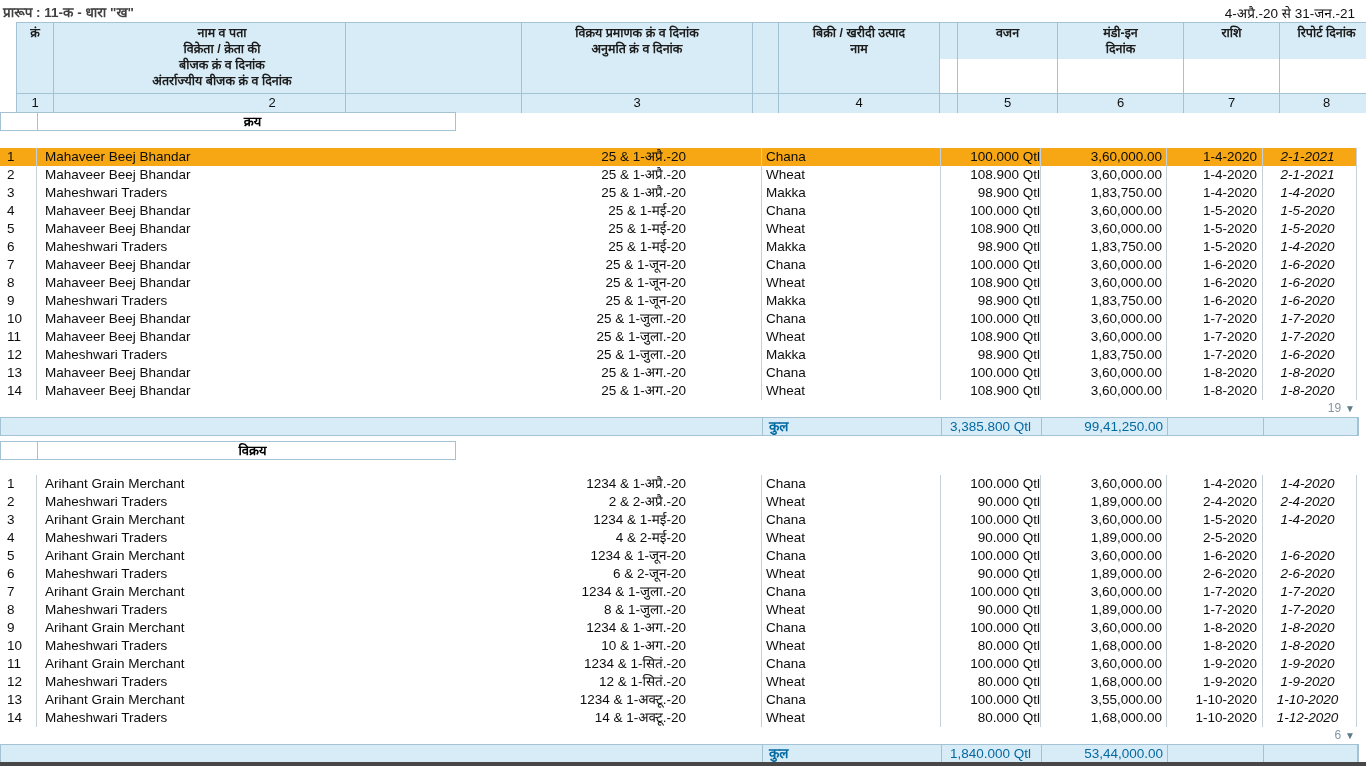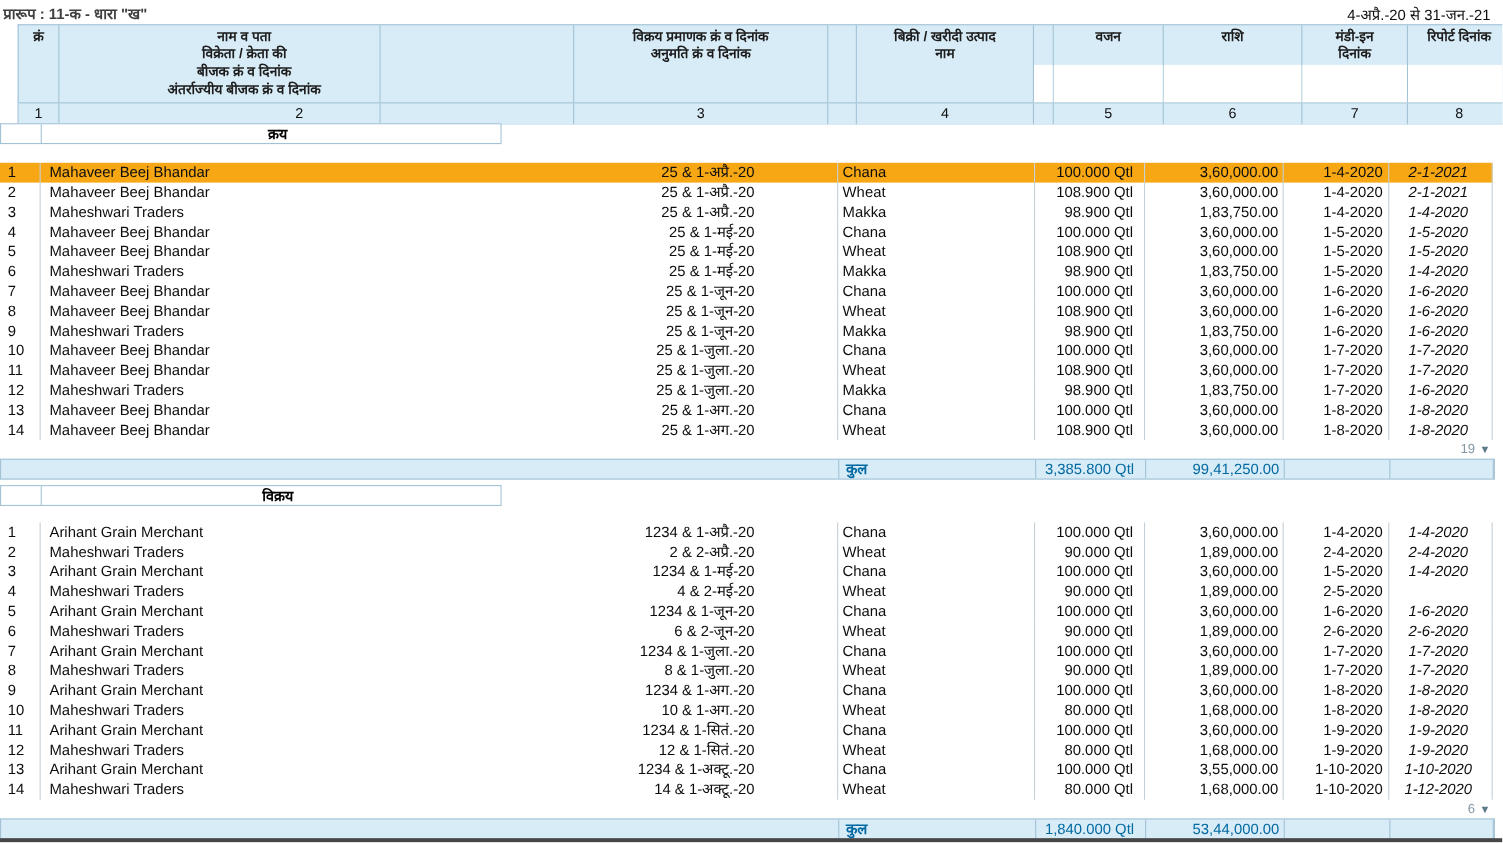--- a/index.html
+++ b/index.html
@@ -41,21 +41,21 @@
   .rows{position:absolute;left:0;width:1357px;}
   .drow{display:grid;grid-template-columns:37px 292px 176px 231px 26px 179px 100px 126px 96px 94px;
         height:18px;line-height:18px;font-size:13.5px;color:#0d0d0d;}
   .drow.hl{background:var(--orange);}
   .cell{box-sizing:border-box;white-space:nowrap;overflow:hidden;}
   .bR{border-right:1px solid var(--rowline);}
   .c-sno{padding-left:7px;}
   .c-name{padding-left:8px;}
   .c-cert{text-align:right;padding-right:50px;}
   .c-prod{padding-left:4px;}
-  .c-wt{text-align:right;padding-right:10px;}
+  .c-wt{text-align:right;}
   .c-amt{text-align:right;padding-right:4px;}
   .c-mandi{text-align:right;padding-right:5px;}
   .c-rep{text-align:center;padding-right:4px;font-style:italic;}
 
   
   .trow{position:absolute;left:0;width:1359px;height:19px;box-sizing:border-box;background:var(--blue);
         border:1px solid var(--bord);display:grid;grid-template-columns:762px 179px 100px 126px 96px 94px;
         font-size:13.5px;line-height:17px;color:#0369a1;}
   .tcell{box-sizing:border-box;border-right:1px solid var(--bord);white-space:nowrap;overflow:hidden;}
   .t-lbl{padding-left:6px;font-weight:bold;}
@@ -102,28 +102,28 @@
         <div class="lbl">नाम</div>
       </div>
       <div class="hcell split">
           <div class="wht"></div>
         </div>
       <div class="hcell split">
           <div class="lbl">वजन</div>
           <div class="wht"></div>
         </div>
       <div class="hcell split">
+        <div class="lbl">मंडी-इन</div>
+        <div class="lbl">दिनांक</div>
+        <div class="wht"></div>
+      </div>
+      <div class="hcell split">
           <div class="lbl">राशि</div>
           <div class="wht"></div>
         </div>
-      <div class="hcell split">
-        <div class="lbl">मंडी-इन</div>
-        <div class="lbl">दिनांक</div>
-        <div class="wht"></div>
-      </div>
       <div class="hcell split">
           <div class="lbl">रिपोर्ट दिनांक</div>
           <div class="wht"></div>
         </div>
     </div>
     <div class="nrow">
       <div class="ncell">1</div>
       <div class="ncell nc2">2</div>
       <div class="ncell"></div>
       <div class="ncell">3</div>

